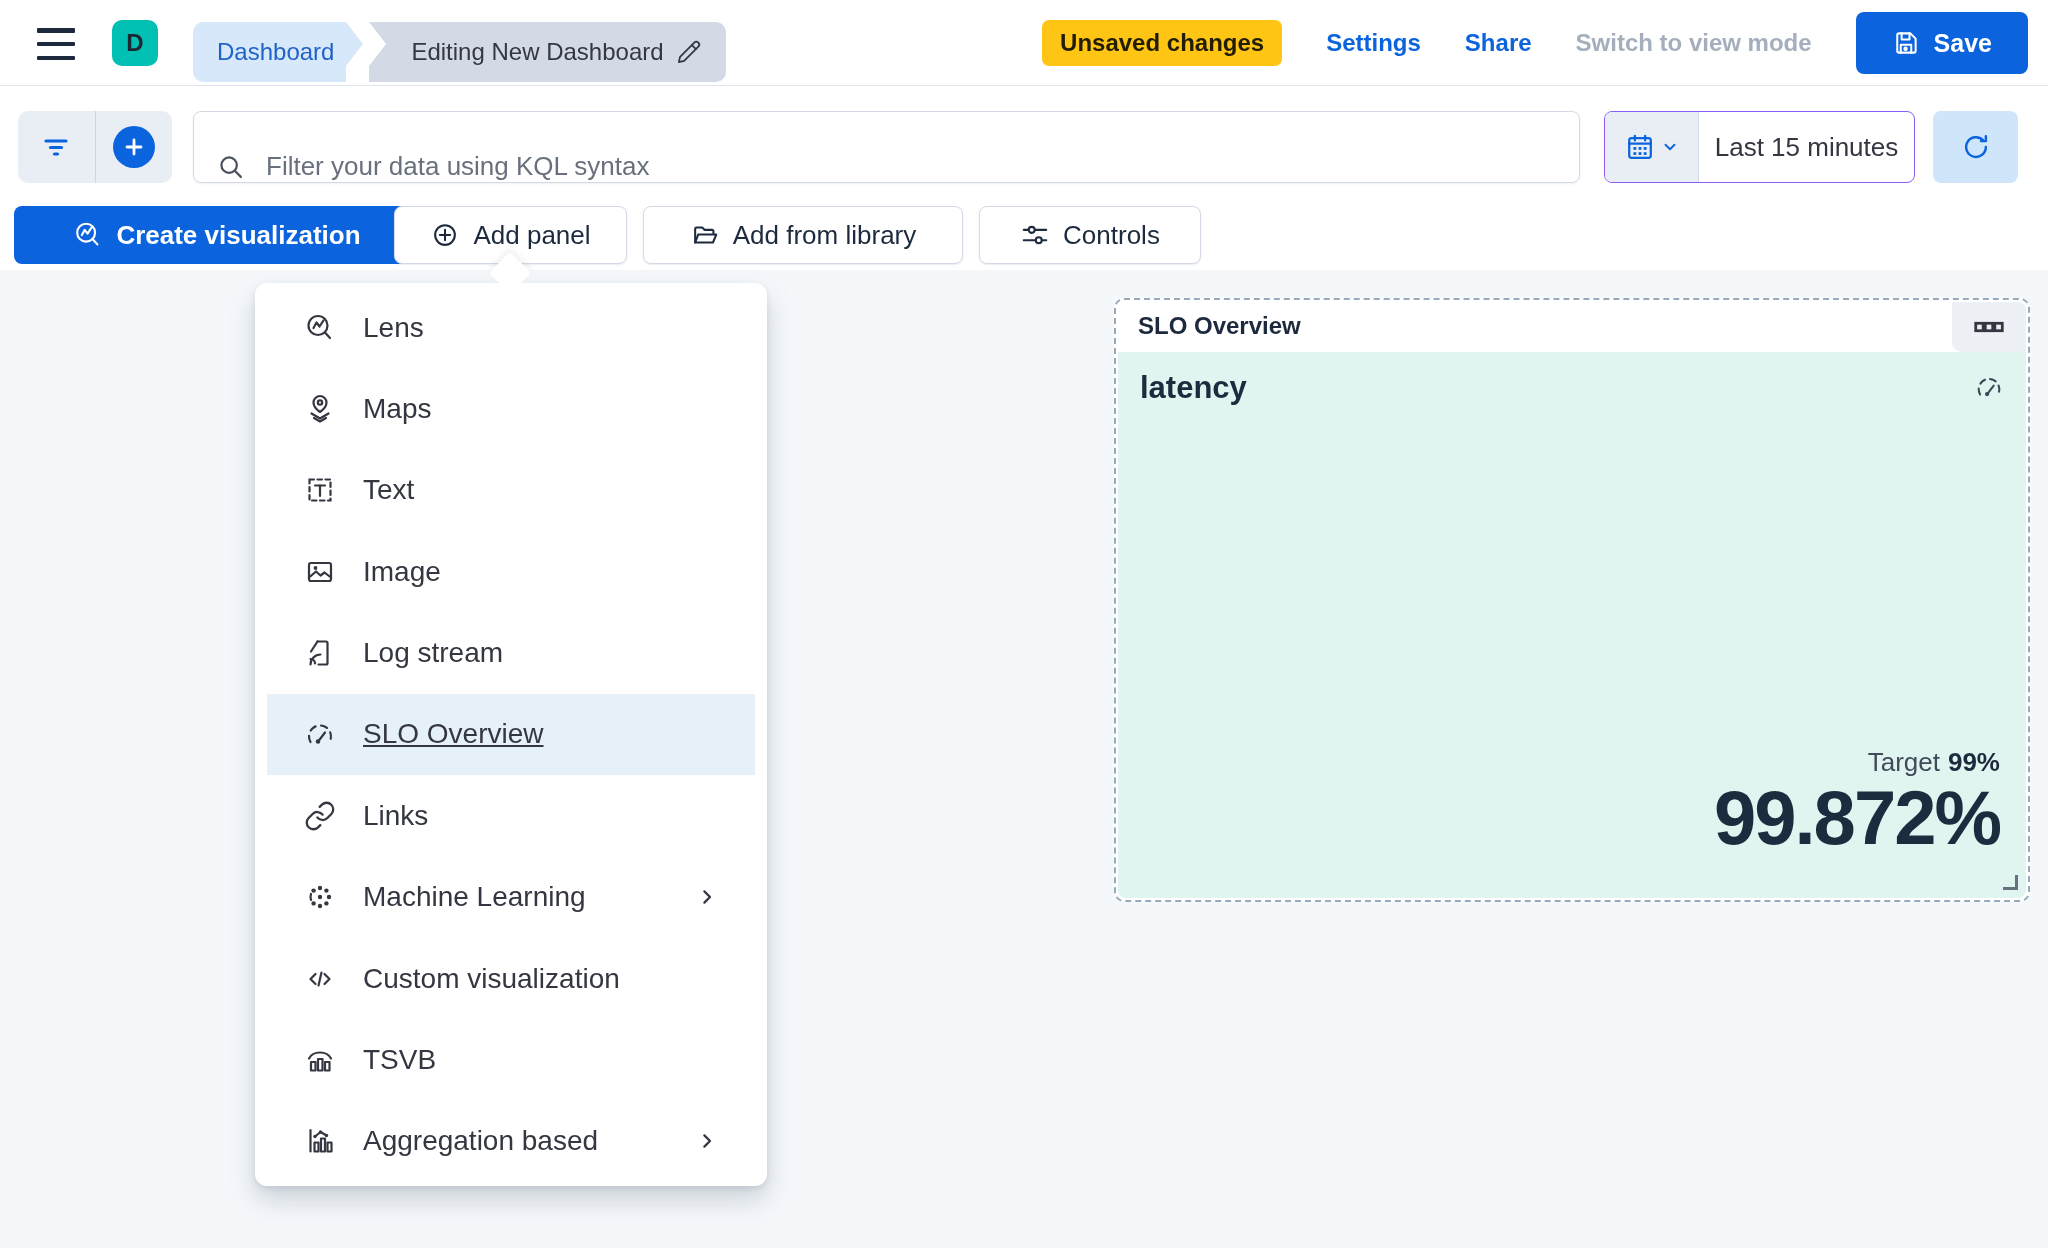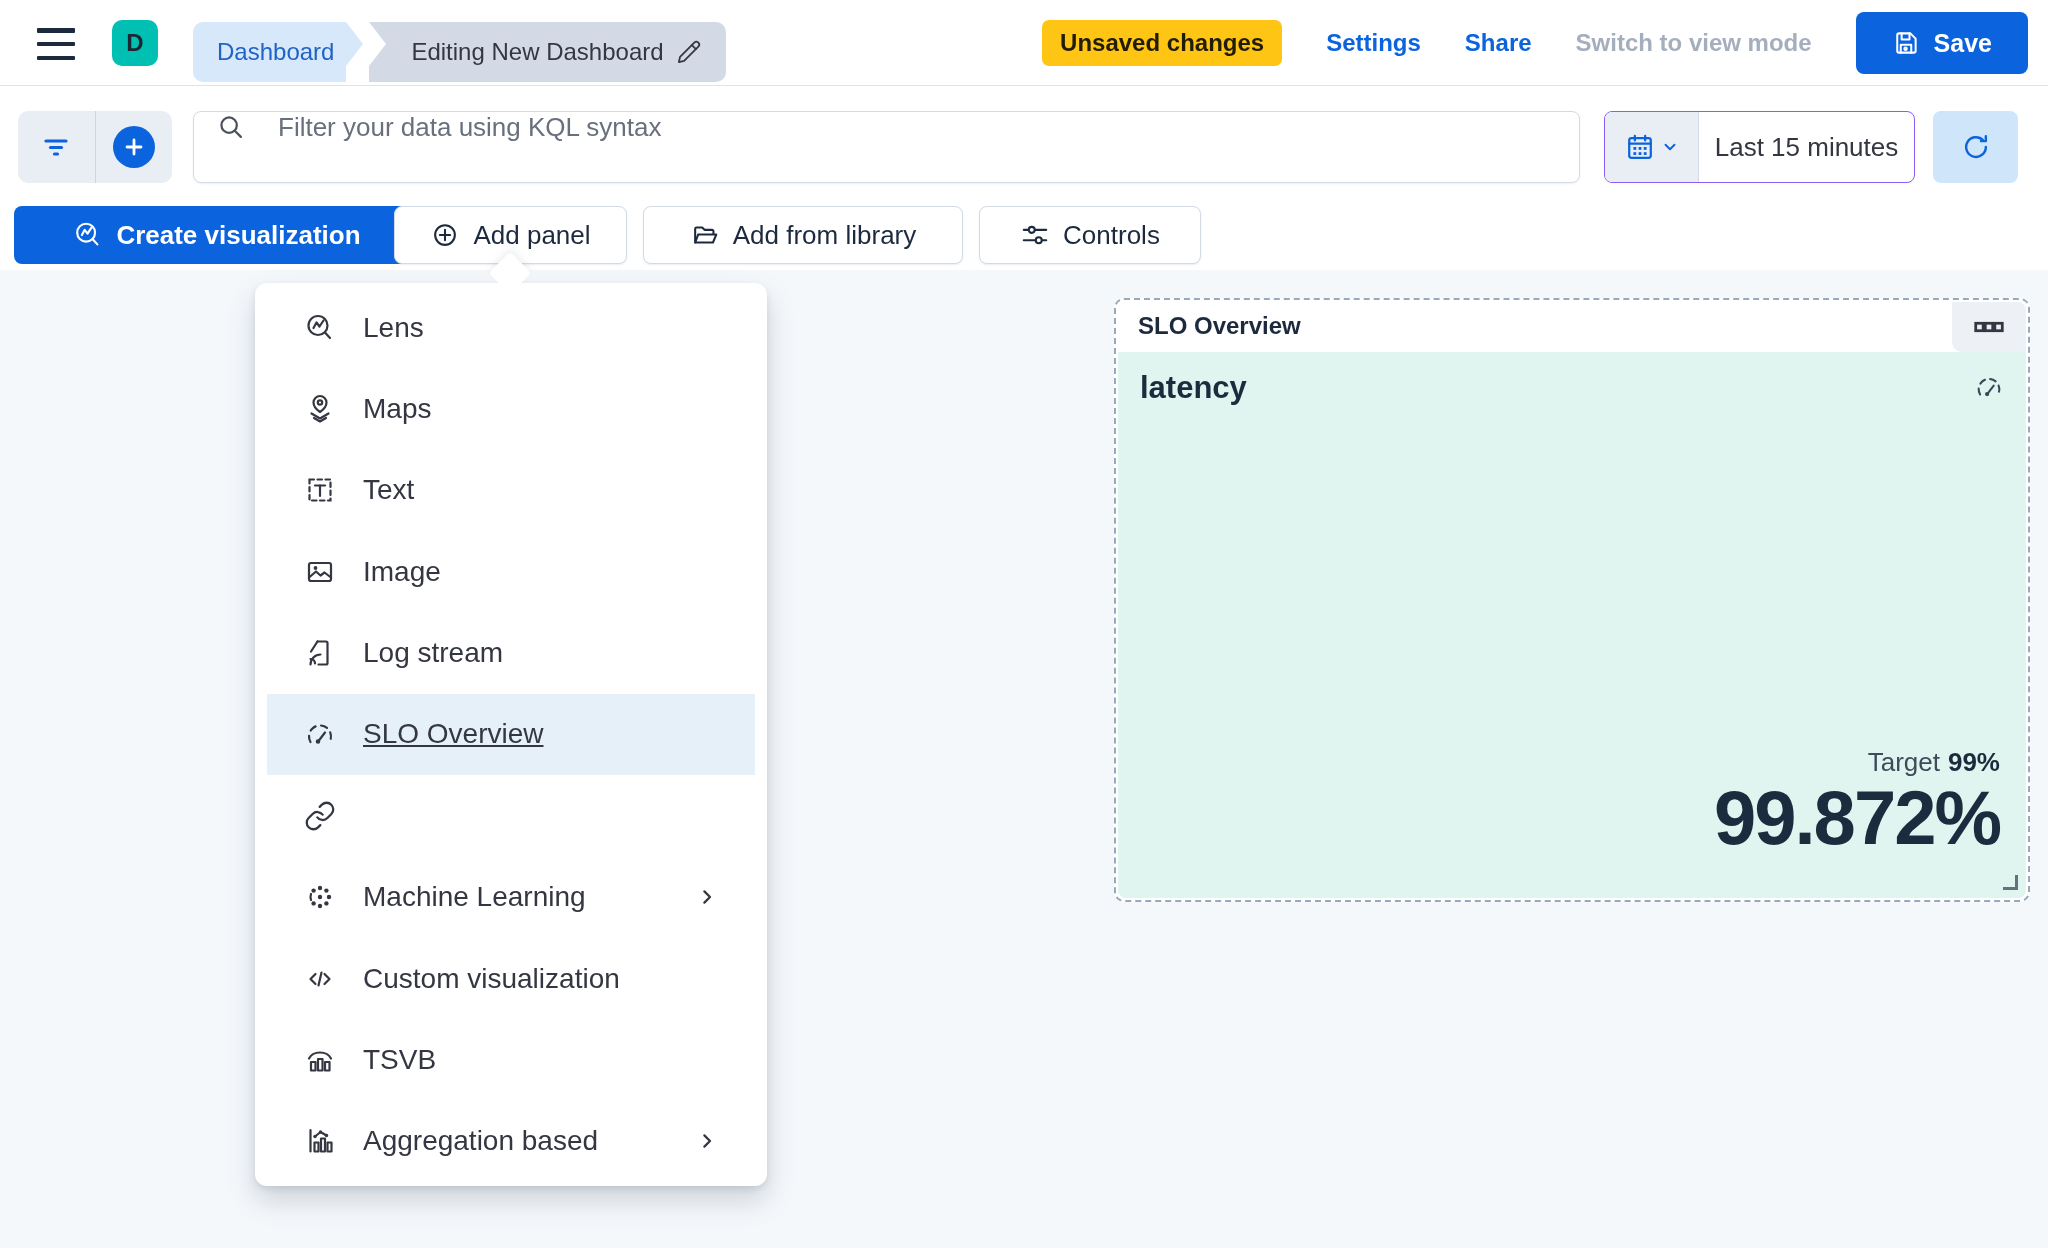--- a/index.html
+++ b/index.html
@@ -22,21 +22,21 @@
   .hlink { font-size:24px; font-weight:600; color:#0b64dd; cursor:pointer; white-space:nowrap; background:none; border:none; }
   .hlink.disabled { color:#a4aebd; cursor:default; }
   .save-btn { height:62px; background:#0b64dd; border:none; border-radius:8px; color:#fff; font-size:25px; font-weight:600; display:flex; align-items:center; gap:14px; padding:0 36px; cursor:pointer; font-family:inherit; }
 
   
   .querybar { position:absolute; left:0; top:87px; width:2048px; height:183px; background:#fff; z-index:5; }
   .fgroup { position:absolute; left:18px; top:24px; width:154px; height:72px; background:#e9edf4; border-radius:10px; display:flex; overflow:hidden; }
   .fcell { flex:1; display:flex; align-items:center; justify-content:center; cursor:pointer; background:none; border:none; }
   .fcell + .fcell { border-left:1px solid #ccd5e2; }
   .plus-circle { width:42px; height:42px; border-radius:50%; background:#0b64dd; display:flex; align-items:center; justify-content:center; }
-  .searchbox { position:absolute; left:193px; top:24px; width:1387px; height:72px; background:#fff; border:1px solid #d3dae6; border-radius:8px; display:flex; align-items:flex-start; padding:0 22px; gap:32px; box-shadow:0 1px 2px rgba(152,162,179,.15); }
+  .searchbox { position:absolute; left:193px; top:24px; width:1387px; height:72px; background:#fff; border:1px solid #d3dae6; border-radius:8px; display:flex; align-items:flex-end; padding:0 22px; gap:20px; box-shadow:0 1px 2px rgba(152,162,179,.15); }
   .searchbox input { flex:1; border:none; outline:none; font-size:26px; color:#343741; font-family:inherit; background:transparent; }
   .searchbox input::placeholder { color:#69707d; }
   .dp { position:absolute; left:1604px; top:24px; width:311px; height:72px; border:1px solid #8b5cf6; border-radius:8px; display:flex; overflow:hidden; background:#fff; }
   .dp-left { width:94px; background:#e9edf4; border-right:1px solid #d3dae6; display:flex; align-items:center; justify-content:center; gap:6px; cursor:pointer; border:none; border-right:1px solid #d3dae6; }
   .dp-main { flex:1; display:flex; align-items:center; justify-content:center; font-size:26px; color:#343741; cursor:pointer; background:none; border:none; font-family:inherit; }
   .refresh-btn { position:absolute; left:1933px; top:24px; width:85px; height:72px; background:#cfe5f9; border:none; border-radius:8px; display:flex; align-items:center; justify-content:center; cursor:pointer; }
 
   
   .toolbar { position:absolute; left:0; top:206px; width:2048px; height:58px; z-index:5; }
   .btn { position:absolute; top:0; height:58px; border-radius:8px; display:flex; align-items:center; justify-content:center; gap:13px; font-size:26px; font-weight:500; cursor:pointer; font-family:inherit; }
@@ -298,20 +298,21 @@
       <span class="mi-label">SLO Overview</span>
     </div>
 
     <div class="menu-item">
       <span class="mi-icon">
         <svg width="32" height="32" viewBox="0 0 24 24" fill="none" stroke="currentColor" stroke-width="1.7" stroke-linecap="round" stroke-linejoin="round">
             <path d="M10 13a5 5 0 0 0 7.54.54l3-3a5 5 0 0 0-7.07-7.07l-1.72 1.71"></path>
             <path d="M14 11a5 5 0 0 0-7.54-.54l-3 3a5 5 0 0 0 7.07 7.07l1.71-1.71"></path>
           </svg>
       </span>
+      <span class="mi-label">Links</span>
     </div>
 
     <div class="menu-item">
       <span class="mi-icon">
         <svg width="32" height="32" viewBox="0 0 32 32" fill="none">
             <g fill="currentColor">
               <circle cx="25" cy="16" r="2.2"></circle>
               <circle cx="22.4" cy="22.4" r="2.2"></circle>
               <circle cx="16" cy="25" r="2.2"></circle>
               <circle cx="9.6" cy="22.4" r="2.2"></circle>

